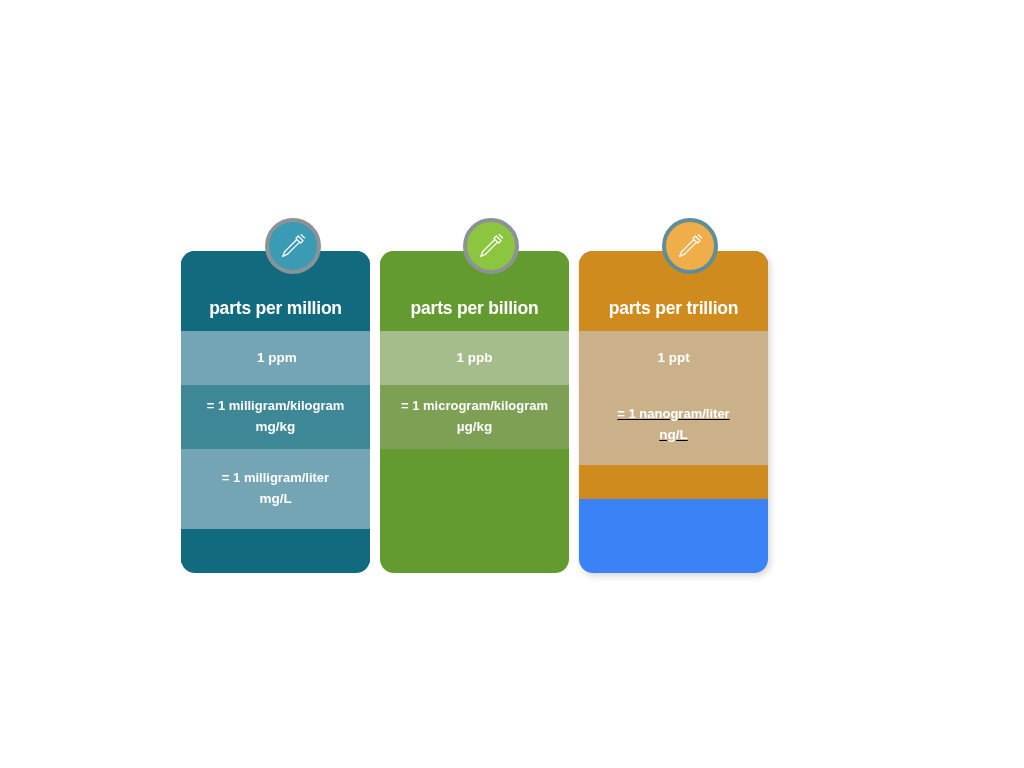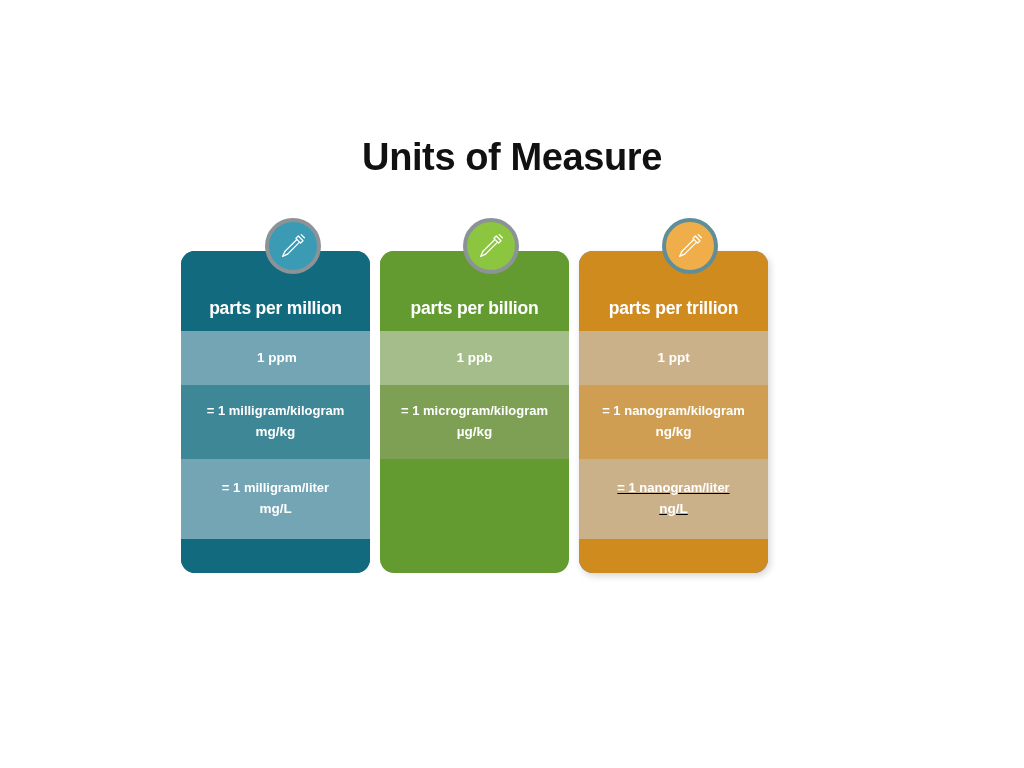--- a/index.html
+++ b/index.html
@@ -76,21 +76,21 @@
 
   .row {
     display: flex;
     flex-direction: column;
     align-items: center;
     justify-content: center;
     box-sizing: border-box;
     padding: 0 4px;
   }
   .row-unit  { height: 54px; }
-  .row-mass  { height: 74px; }
+  .row-mass  { height: 64px; }
   .row-vol   { height: 80px; }
   .row-foot  { height: 34px; }
 
   .row-line {
     color: #ffffff;
     font-size: 13.5px;
     font-weight: bold;
     text-align: center;
     line-height: 1.55;
     white-space: nowrap;
@@ -111,21 +111,20 @@
     top: 218px;
     z-index: 5;
   }
   .badge svg { display: block; }
 </style>
 </head>
 <body>
 
 <div id="stage">
 
-  <div id="page-title">Units of Measure</div>
 
   <div id="cards">
 
     <div class="card" style="background: rgb(18, 106, 126);">
       <div class="card-header" style="background: rgb(18, 106, 126);">
         <div class="card-header-text">parts per million</div>
       </div>
       <div class="row row-unit" style="background: rgb(116, 165, 180); padding-left: 7px;">
         <div class="row-line">1 ppm</div>
       </div>
@@ -153,24 +152,20 @@
       </div>
       <div class="row row-foot" style="background: rgb(100, 155, 49);"></div>
     </div>
 
     <div class="card shadowed" style="background: #3b82f6;">
       <div class="card-header" style="background: rgb(208, 139, 30);">
         <div class="card-header-text">parts per trillion</div>
       </div>
       <div class="row row-unit" style="background: rgb(203, 177, 137);">
         <div class="row-line">1 ppt</div>
-      </div>
-      <div class="row row-mass" style="background: rgb(207, 158, 82);">
-        <div class="row-line small-fit">= 1 nanogram/kilogram</div>
-        <div class="row-line">ng/kg</div>
       </div>
       <div class="row row-vol" style="background: rgb(203, 177, 137); text-decoration: underline;">
         <div class="row-line small-fit">= 1 nanogram/liter</div>
         <div class="row-line">ng/L</div>
       </div>
       <div class="row row-foot" style="background: rgb(208, 139, 30);"></div>
     </div>
 
   </div>
 

